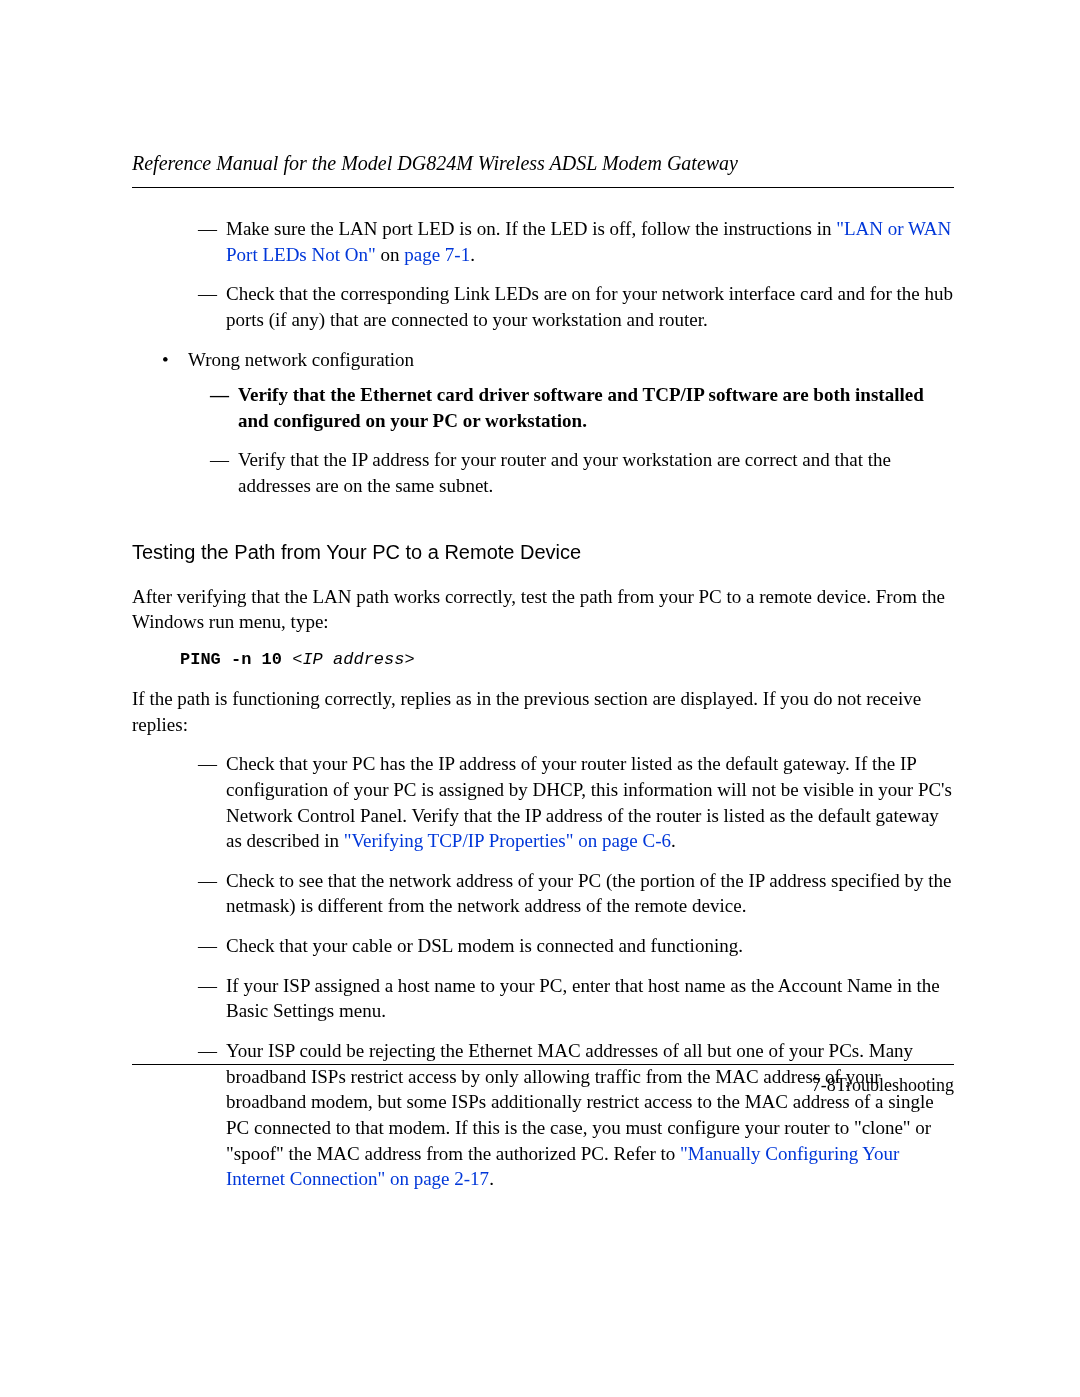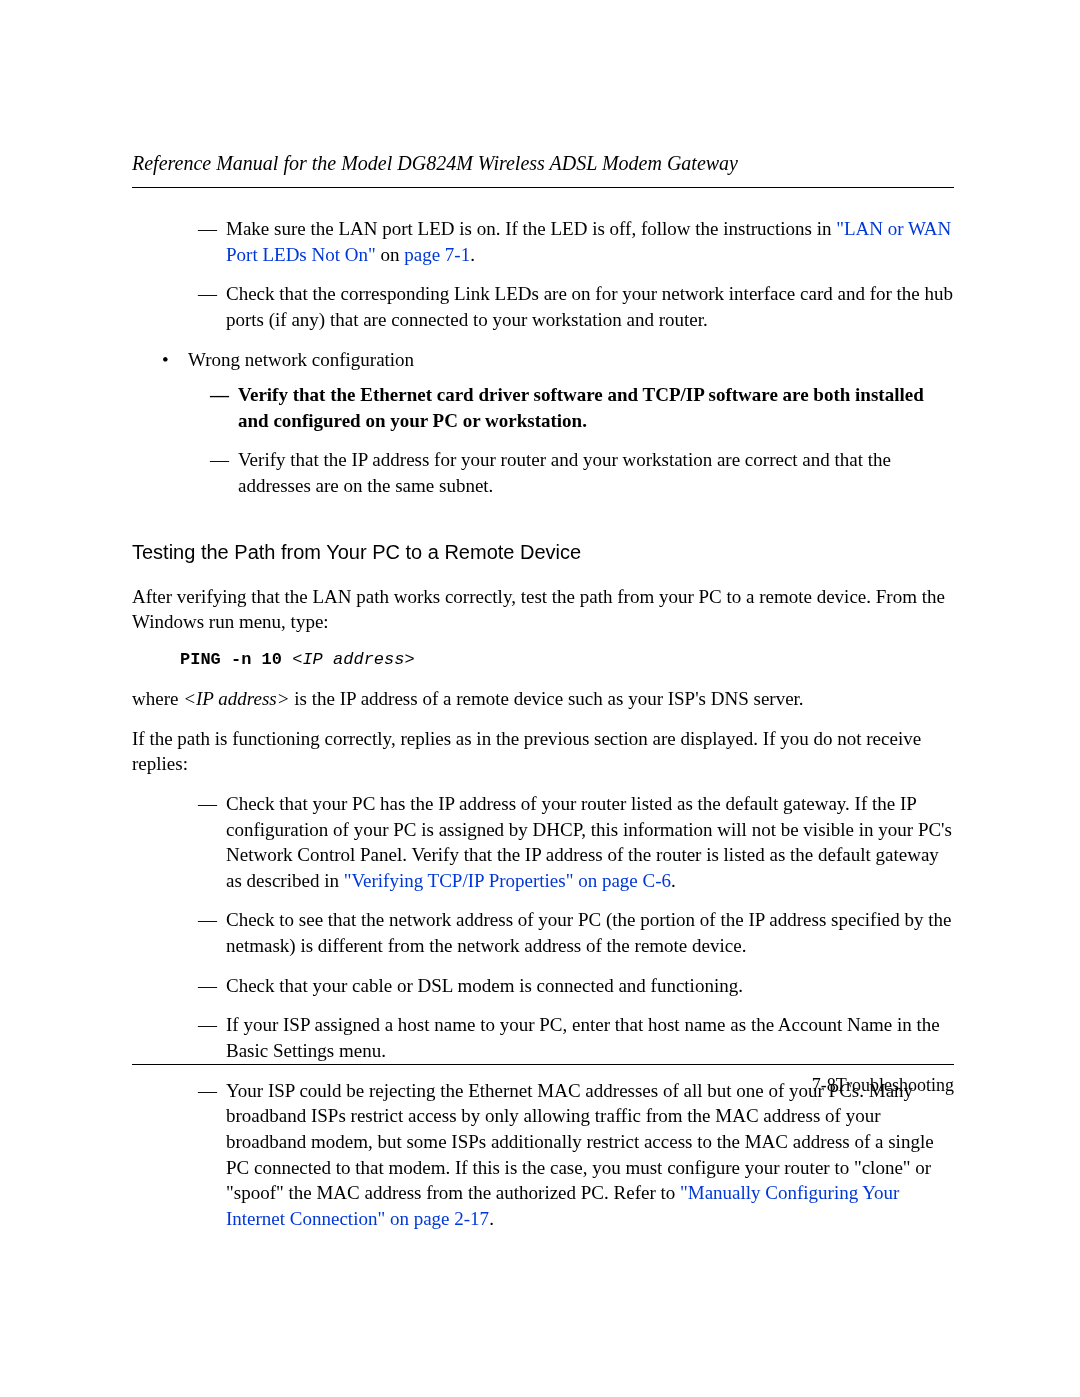--- a/index.html
+++ b/index.html
@@ -136,23 +136,20 @@
     </style>
 
     <h2 class="section">Testing the Path from Your PC to a Remote Device</h2>
 
     <p class="para">After verifying that the LAN path works correctly, test the path from your PC to a remote device. From the Windows run menu, type:</p>
 
     <div class="cmd">
       <span>PING -n 10 </span><span class="arg">&lt;IP address&gt;</span>
     </div>
 
-    <p class="para">
-      <span>where </span><span class="ital">&lt;IP address&gt;</span><span> is the IP address of a remote device such as your ISP's DNS server.</span>
-    </p>
 
     <p class="para">If the path is functioning correctly, replies as in the previous section are displayed. If you do not receive replies:</p>
 
     <ul class="dashed indent-dashed">
       <li>
         <span>Check that your PC has the IP address of your router listed as the default gateway. If the IP configuration of your PC is assigned by DHCP, this information will not be visible in your PC's Network Control Panel. Verify that the IP address of the router is listed as the default gateway as described in </span><a class="xref">"Verifying TCP/IP Properties" on page C-6</a><span>.</span>
       </li>
       <li>Check to see that the network address of your PC (the portion of the IP address specified by the netmask) is different from the network address of the remote device.</li>
       <li>Check that your cable or DSL modem is connected and functioning.</li>
       <li>If your ISP assigned a host name to your PC, enter that host name as the Account Name in the Basic Settings menu.</li>

